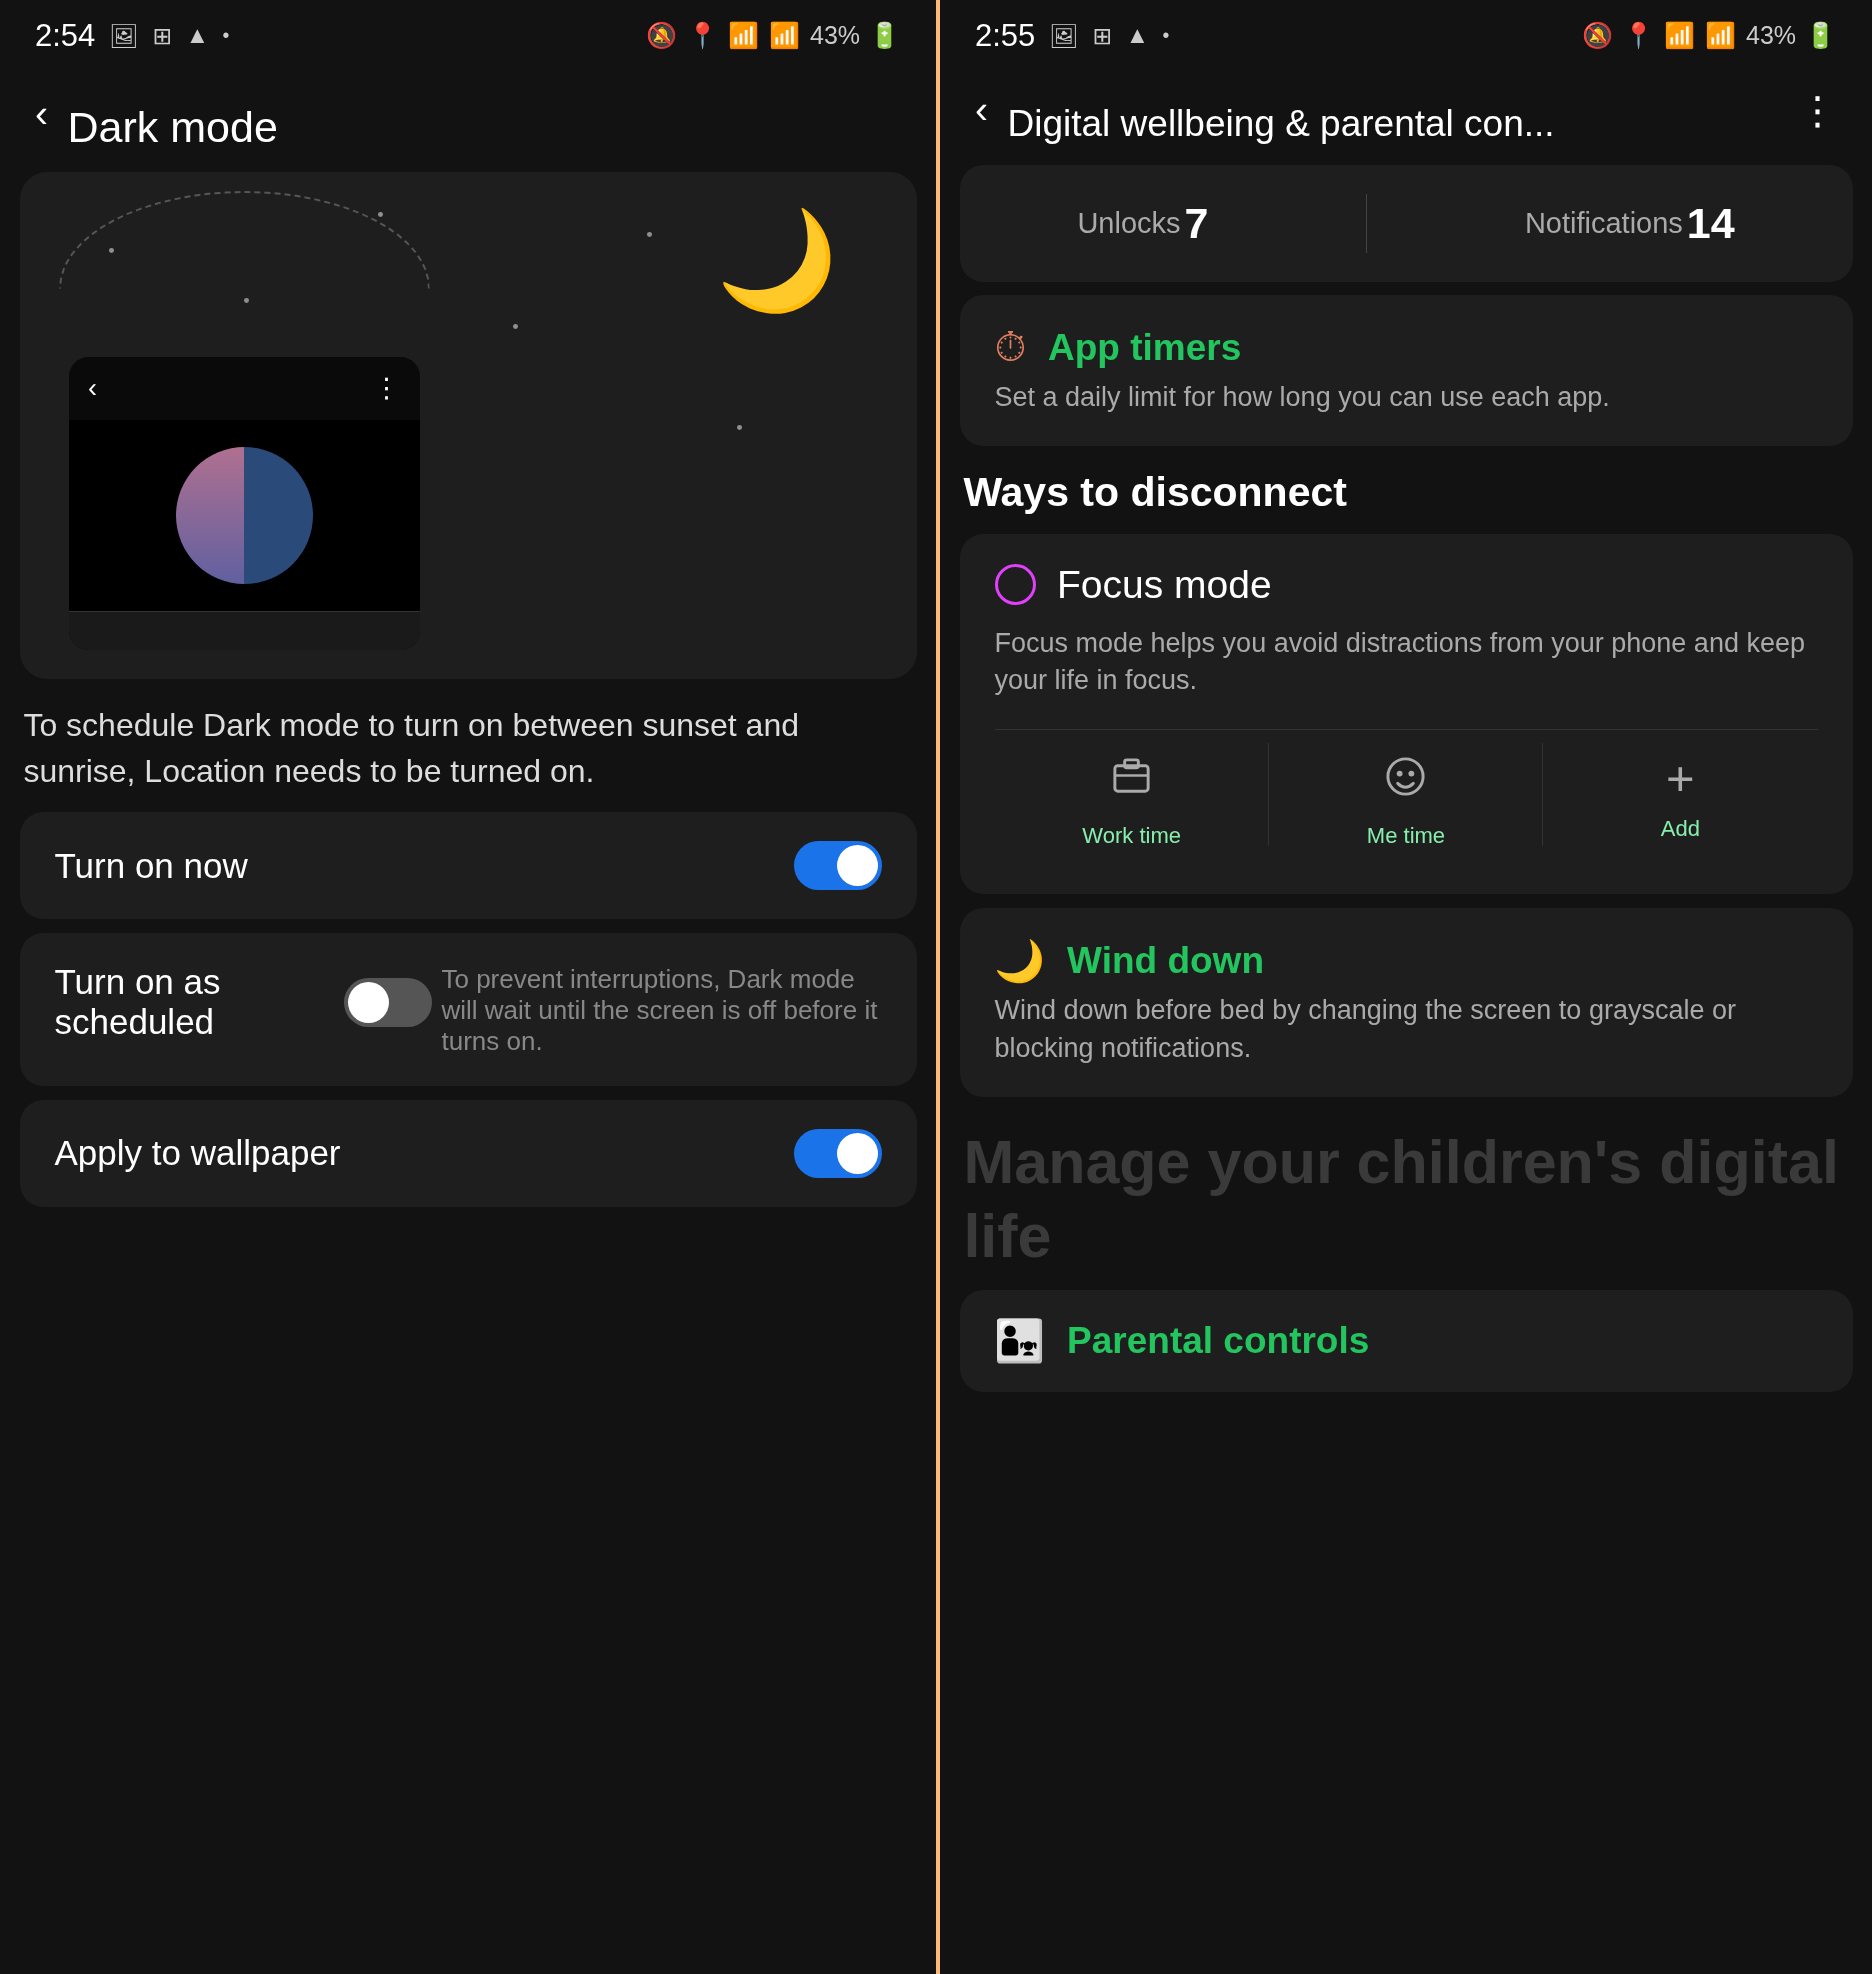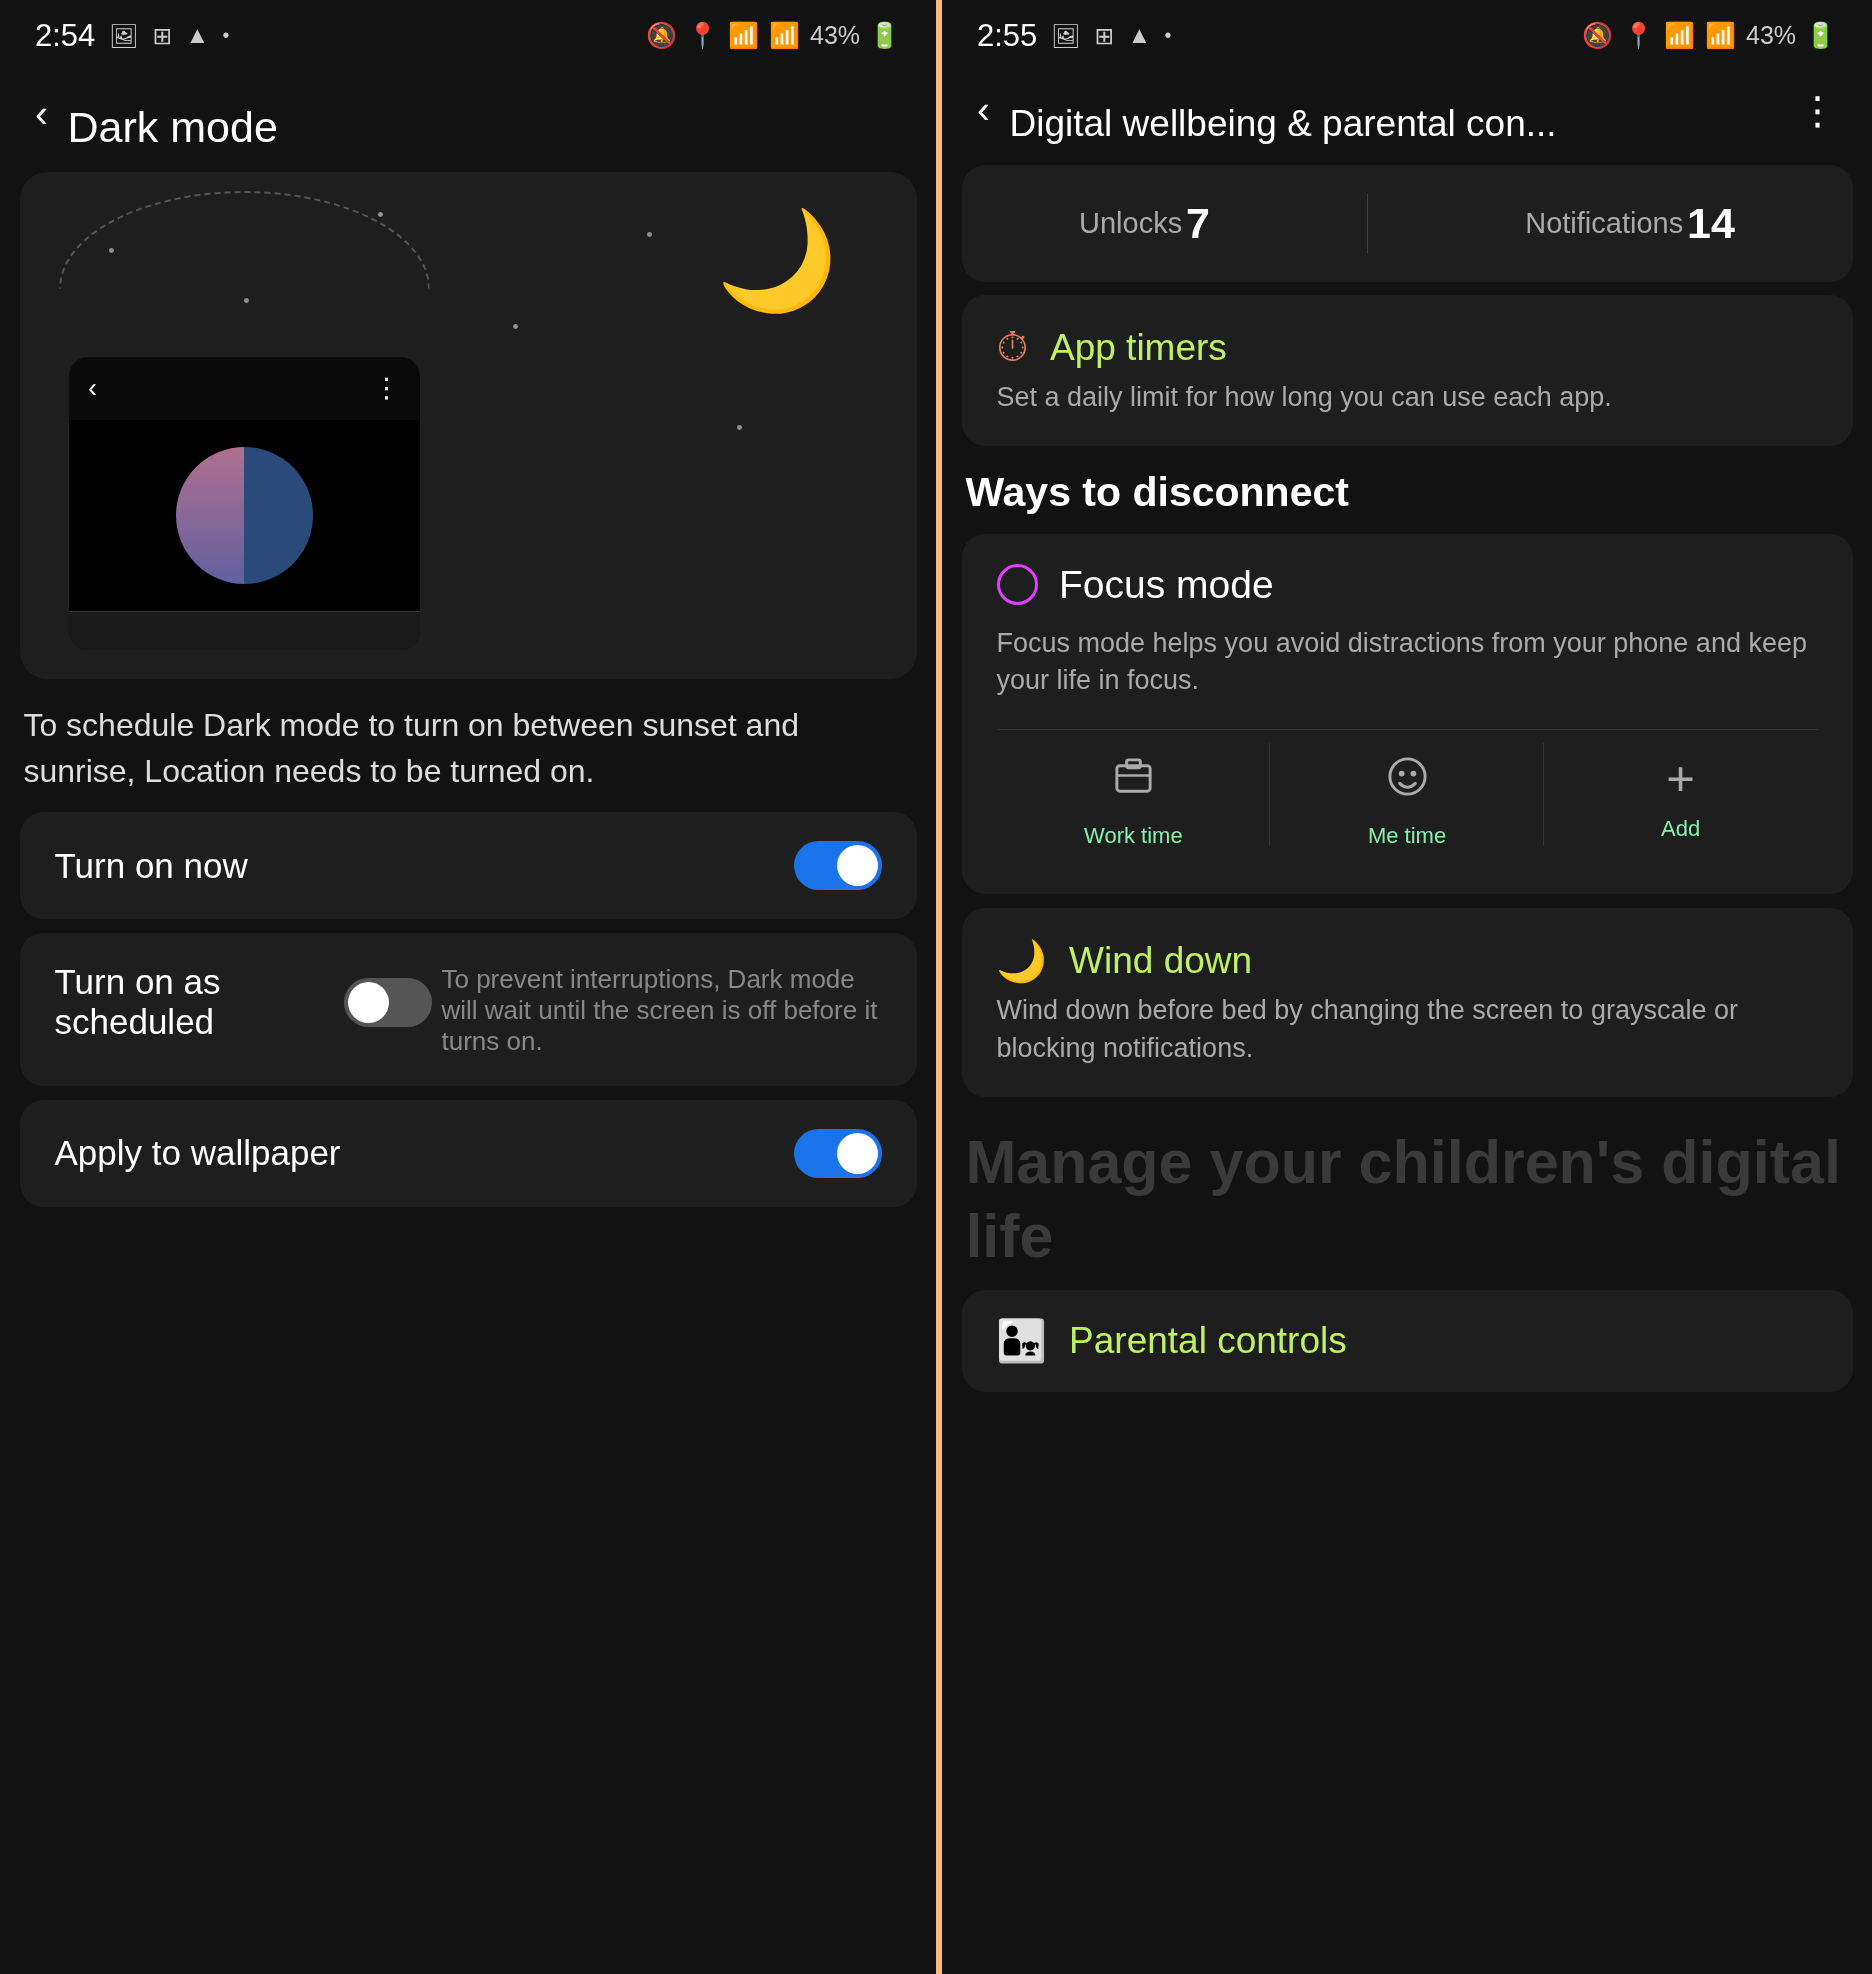--- a/index.html
+++ b/index.html
@@ -16,21 +16,21 @@
     .phone-panel {
       width: 936px;
       height: 1975px;
       background: #121212;
       display: flex;
       flex-direction: column;
       position: relative;
       overflow: hidden;
     }
     .phone-panel.right {
-      border-left: 6px solid #fdba74;
+      border-left: 4px solid #fdba74;
     }
 
     
     .status-bar {
       display: flex;
       justify-content: space-between;
       align-items: center;
       padding: 17.6px 35px 9.8px;
       font-size: 27px;
       color: #fff;
@@ -248,22 +248,22 @@
       padding: 29px 35px;
       flex-shrink: 0;
     }
     .card-row {
       display: flex;
       align-items: center;
       gap: 21.5px;
     }
     .card-title {
       font-size: 37px;
-      color: #bef264;
-      font-weight: 400;
+      color: #22c55e;
+      font-weight: 700;
     }
     .card-sub {
       font-size: 27px;
       color: #aaa;
       margin-top: 7.8px;
       line-height: 1.4;
     }
     .card-icon {
       font-size: 41px;
       flex-shrink: 0;

